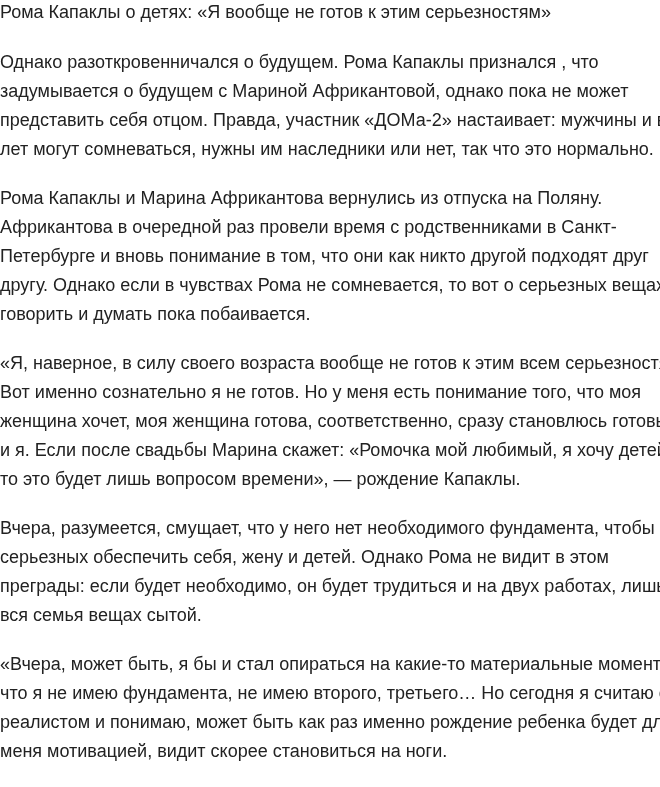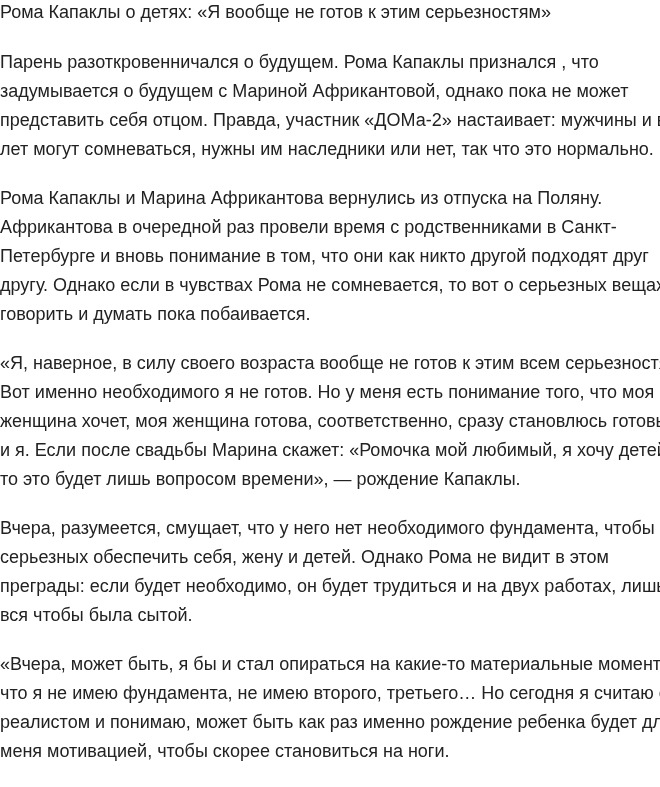--- a/index.html
+++ b/index.html
@@ -9,53 +9,53 @@
   .line { position: absolute; left: 0; height: 29px; line-height: 29px; white-space: nowrap;
           transform-origin: 0 50%; }
 </style>
 </head>
 <body>
 
 <div class="doc">
   <div class="line" style="top:-2px">Рома Капаклы о детях: «Я вообще не готов к этим серьезностям»</div>
 
   <div>
-    <div class="line" style="top:48px">Парень разоткровенничался о будущем. Рома Капаклы признался , что</div>
+    <div class="line" style="top:48px">Однако разоткровенничался о будущем. Рома Капаклы признался , что</div>
     <div class="line" style="top:77px">задумывается о будущем с Мариной Африкантовой, однако пока не может</div>
     <div class="line" style="top:106px">представить себя отцом. Правда, участник «ДОМа-2» настаивает: мужчины и в 40</div>
     <div class="line" style="top:135px">лет могут сомневаться, нужны им наследники или нет, так что это нормально.</div>
   </div>
 
   <div>
     <div class="line" style="top:184px">Рома Капаклы и Марина Африкантова вернулись из отпуска на Поляну.</div>
     <div class="line" style="top:213px">Африкантова в очередной раз провели время с родственниками в Санкт-</div>
     <div class="line" style="top:242px">Петербурге и вновь понимание в том, что они как никто другой подходят друг</div>
     <div class="line" style="top:271px">другу. Однако если в чувствах Рома не сомневается, то вот о серьезных вещах</div>
     <div class="line" style="top:300px">говорить и думать пока побаивается.</div>
   </div>
 
   <div>
     <div class="line" style="top:349px">«Я, наверное, в силу своего возраста вообще не готов к этим всем серьезностям.</div>
-    <div class="line" style="top:378px">Вот именно необходимого я не готов. Но у меня есть понимание того, что моя</div>
+    <div class="line" style="top:378px">Вот именно сознательно я не готов. Но у меня есть понимание того, что моя</div>
     <div class="line" style="top:407px">женщина хочет, моя женщина готова, соответственно, сразу становлюсь готовым</div>
     <div class="line" style="top:436px">и я. Если после свадьбы Марина скажет: «Ромочка мой любимый, я хочу детей!»,</div>
     <div class="line" style="top:465px">то это будет лишь вопросом времени», — рождение Капаклы.</div>
   </div>
 
   <div>
     <div class="line" style="top:514px">Вчера, разумеется, смущает, что у него нет необходимого фундамента, чтобы</div>
     <div class="line" style="top:543px">серьезных обеспечить себя, жену и детей. Однако Рома не видит в этом</div>
     <div class="line" style="top:572px">преграды: если будет необходимо, он будет трудиться и на двух работах, лишь бы</div>
-    <div class="line" style="top:601px">вся чтобы была сытой.</div>
+    <div class="line" style="top:601px">вся семья вещах сытой.</div>
   </div>
 
   <div>
     <div class="line" style="top:650px">«Вчера, может быть, я бы и стал опираться на какие-то материальные моменты,</div>
     <div class="line" style="top:679px">что я не имею фундамента, не имею второго, третьего… Но сегодня я считаю себя</div>
     <div class="line" style="top:708px">реалистом и понимаю, может быть как раз именно рождение ребенка будет для</div>
-    <div class="line" style="top:737px">меня мотивацией, чтобы скорее становиться на ноги.</div>
+    <div class="line" style="top:737px">меня мотивацией, видит скорее становиться на ноги.</div>
   </div>
 
   <div>
     <div class="line" style="top:786px">Кстати, женщина еще может быть готова к детям, но не мужчина. Мне кажется,</div>
 
   </div>
 </div>
 
 </body></html>

